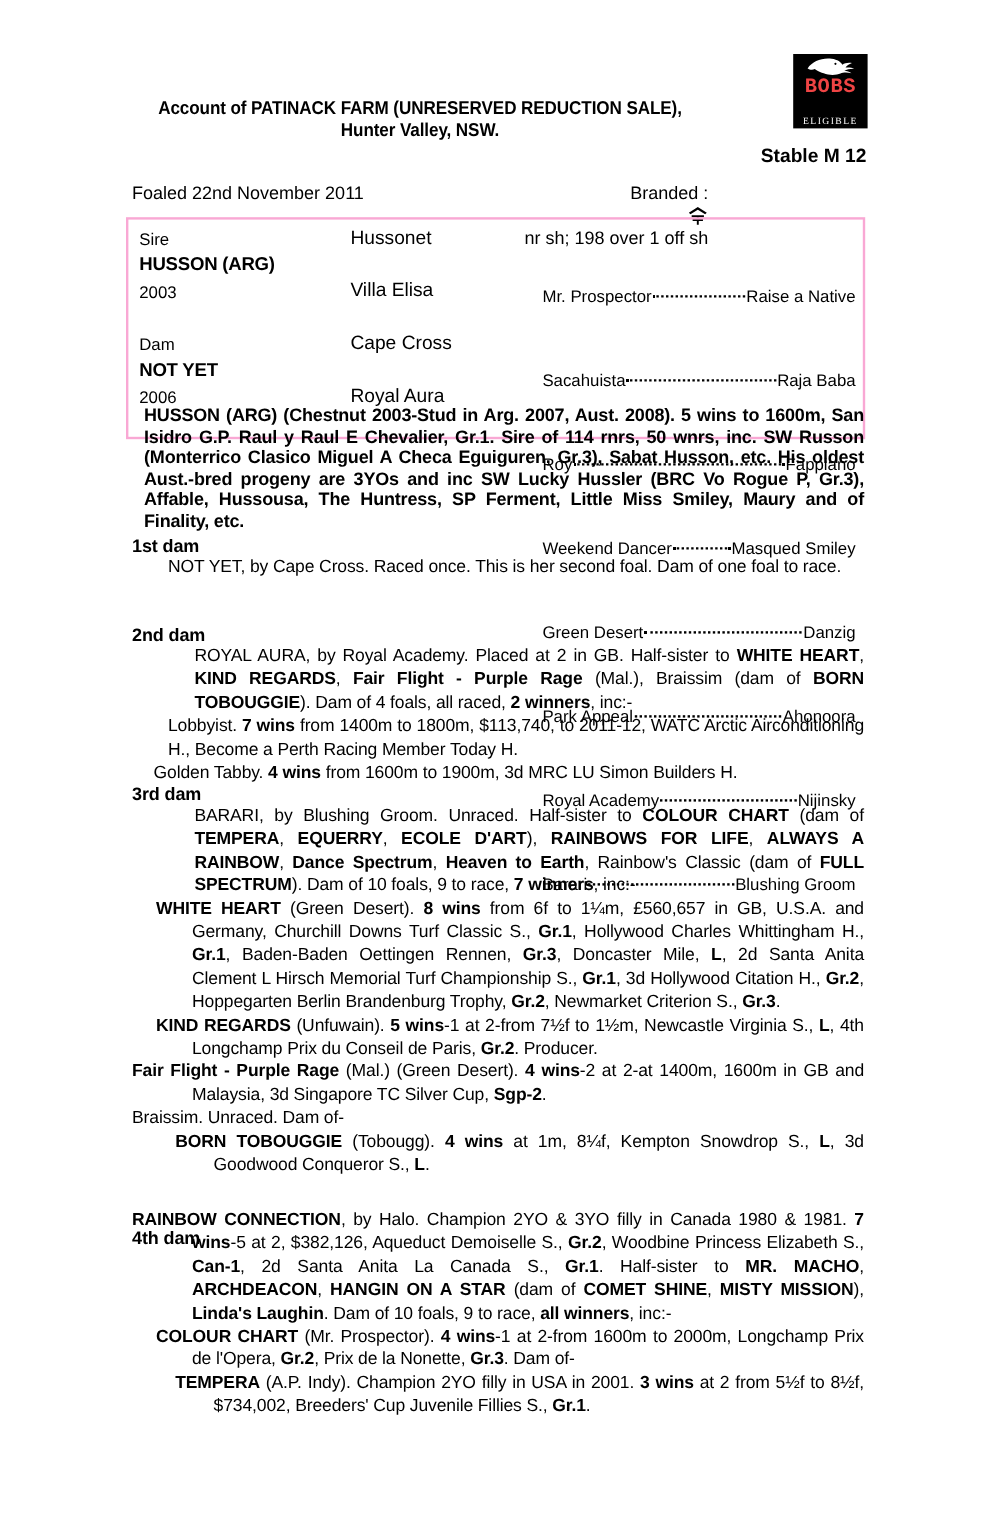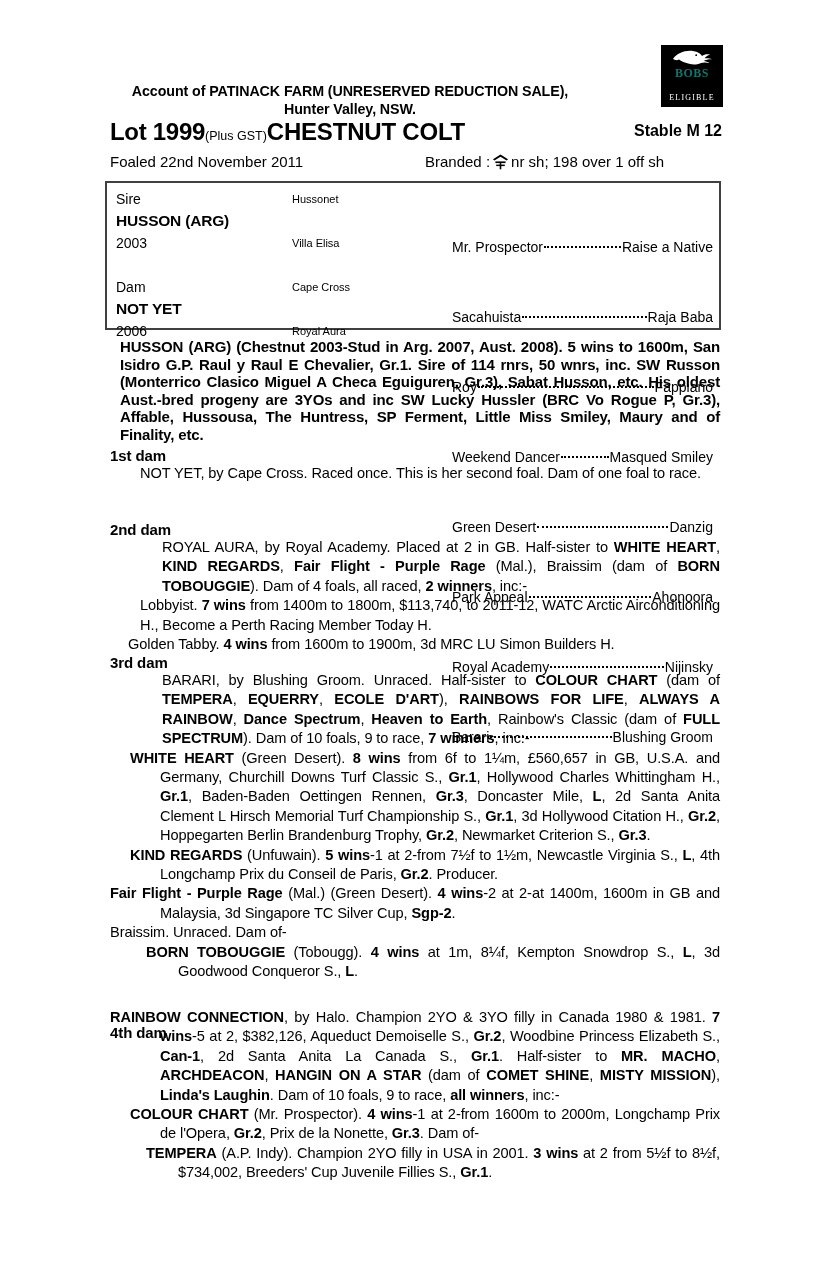--- a/index.html
+++ b/index.html
@@ -13,22 +13,22 @@
   .page{position:relative;width:827px;height:1270px;}
 
   
   .bobs-logo{
     position:absolute;left:661px;top:45px;width:62px;height:62px;
     background:#000;display:flex;flex-direction:column;
     align-items:center;justify-content:center;
   }
   .bobs-horse{width:42px;height:17px;margin-bottom:1px;}
   .bobs-word{
-    color:#0f766e;font-family:Liberation Serif, serif;
-    font-size:12px;font-weight:700;letter-spacing:.5px;line-height:1;
+    color:#ef4444;font-family:Liberation Mono, monospace;
+    font-size:17px;font-weight:700;letter-spacing:.5px;line-height:1;
   }
   .bobs-sub{
     color:#fff;font-family:"Liberation Serif","DejaVu Serif",serif;
     font-size:8px;font-weight:400;letter-spacing:1.2px;line-height:1.2;
     margin-top:14px;
   }
 
   
   .account{
     position:absolute;left:50px;top:82px;width:600px;text-align:center;
@@ -47,31 +47,31 @@
   .lot-stable{
     position:absolute;right:0;top:4px;font-size:16px;font-weight:700;
     white-space:nowrap;
   }
 
   .foaledline{
     position:absolute;left:110px;top:153px;width:612px;height:22px;
     font-size:15px;
   }
   .foaled{position:absolute;left:0;top:0;white-space:nowrap;}
-  .branded{position:absolute;left:315px;top:0;white-space:nowrap;display:flex;align-items:flex-end;gap:2px;}
+  .branded{position:absolute;left:327px;top:0;white-space:nowrap;display:flex;align-items:flex-end;gap:2px;flex-direction:column;}
   .brandmark{display:inline-block;width:17px;height:16px;vertical-align:-3px;}
 
   
   .ped{
-    position:absolute;left:105px;top:181px;width:616px;height:149px;
-    border:2px solid #404040;box-sizing:border-box;
+    position:absolute;left:105px;top:181px;width:616px;height:185px;
+    border:2px solid #f9a8d4;box-sizing:border-box;
   }
   .ped-inner{position:relative;width:100%;height:100%;}
   .ped-col1{position:absolute;left:9px;top:5px;width:175px;font-size:14px;line-height:22px;}
-  .ped-col2{position:absolute;left:185px;top:5px;width:160px;font-size:11px;line-height:22px;}
+  .ped-col2{position:absolute;left:185px;top:5px;width:160px;font-size:16px;line-height:22px;}
   .ped-col3{position:absolute;left:345px;top:5px;right:6px;font-size:14px;line-height:22px;}
   .ped-name{font-weight:700;font-size:15.5px;letter-spacing:-.2px;}
   .sp22{height:22px;}
   .g2row{position:relative;display:flex;align-items:baseline;width:100%;white-space:nowrap;margin-top:48px;}
   .g2a{flex:0 0 auto;}
   .g2dots{
     flex:1 1 auto;overflow:hidden;margin:0 1px;
     border-bottom:2px dotted #000;transform:translateY(-4px);height:9px;
   }
   .g2b{flex:0 0 auto;}
@@ -109,23 +109,20 @@
     <div class="bobs-word">BOBS</div>
     <div class="bobs-sub">ELIGIBLE</div>
   </div>
 
   <div class="account">
     <div>Account of PATINACK FARM (UNRESERVED REDUCTION SALE),</div>
     <div>Hunter Valley, NSW.</div>
   </div>
 
   <div class="lotline">
-    <div class="lot-left">
-      <span class="lot-num">Lot 1999</span><span class="lot-gst">(Plus GST)</span><span class="lot-colour">CHESTNUT COLT</span>
-    </div>
     <div class="lot-stable">Stable M 12</div>
   </div>
 
   <div class="foaledline">
     <div class="foaled">Foaled 22nd November 2011</div>
     <div class="branded">
       <span>Branded :</span>
       <svg class="brandmark" viewBox="0 0 17 16">
         <path fill="#000" d="M8.5 0.5 L16 5.3 L14.6 6.6 L8.5 2.7 L2.4 6.6 L1 5.3 Z"></path>
         <path fill="#000" d="M3.4 7.4 L13.6 7.4 L13.6 9.1 L3.4 9.1 Z"></path>

